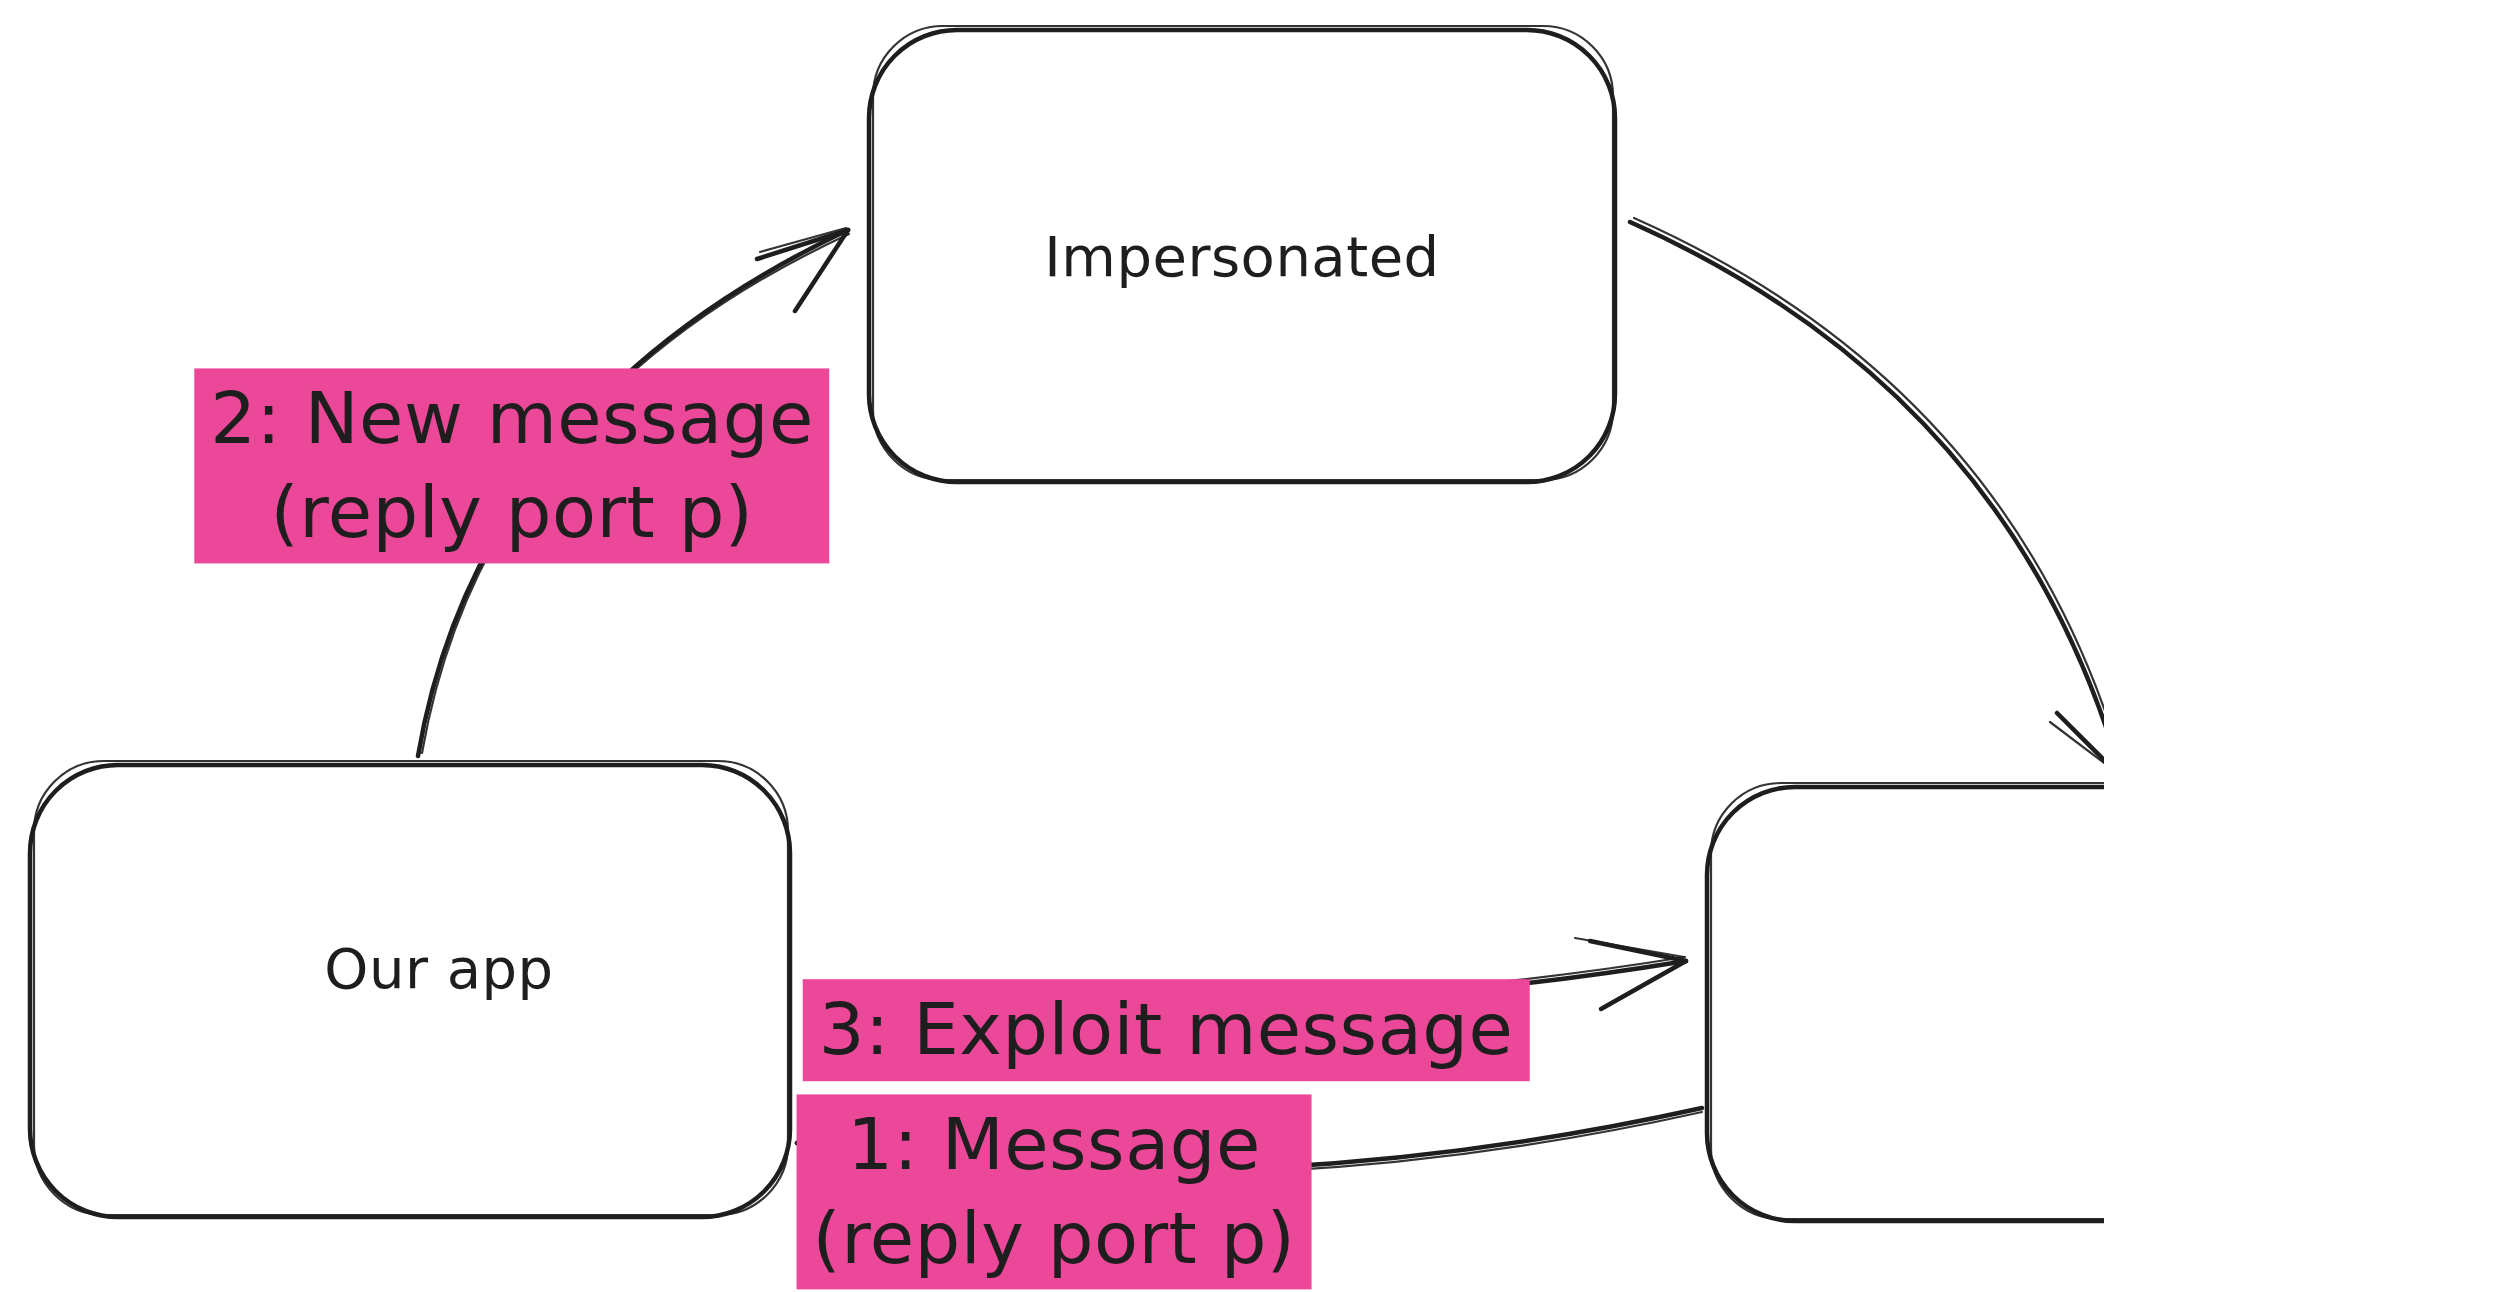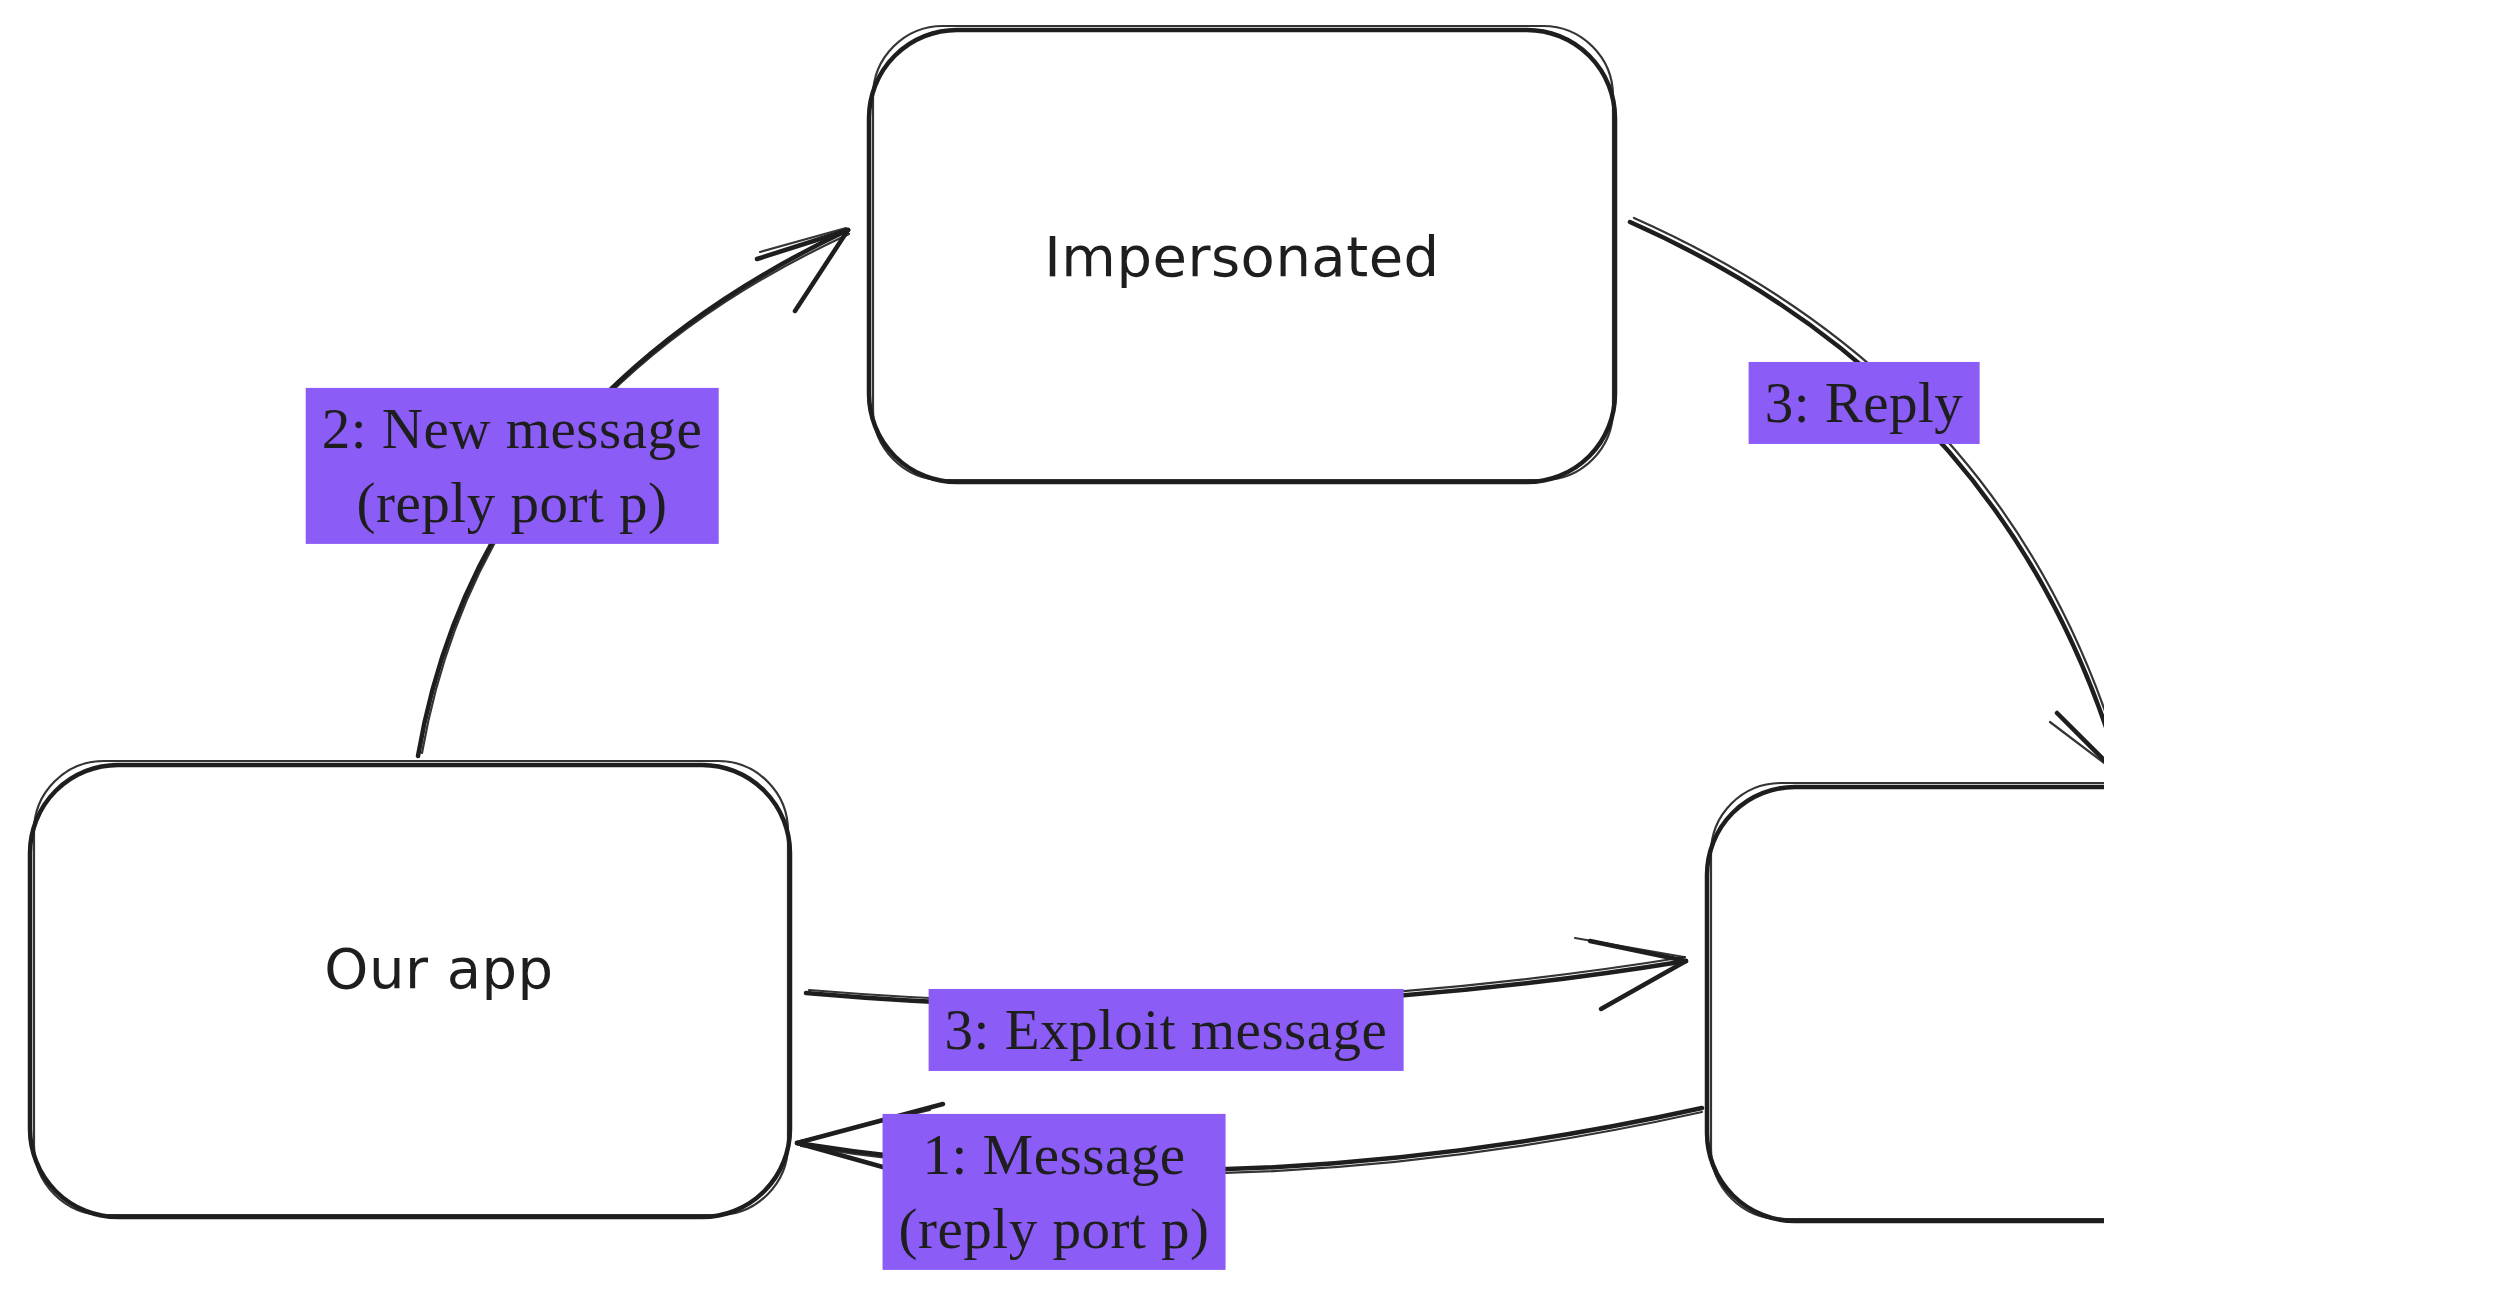--- a/index.html
+++ b/index.html
@@ -40,25 +40,24 @@
     text-align: center;
     white-space: nowrap;
     color: #1e1e1e;
     letter-spacing: 0.5px;
   }
   .node-label {
     font-size: 56px;
     line-height: 1.25;
   }
   .edge-label {
-    font-size: 57px;
+    font-size: 72px;
     line-height: 1.3;
-    background: #8b5cf6;
+    background: #ec4899;
     padding: 4px 16px;
-    font-family: Liberation Serif, serif;
   }
 </style>
 </head>
 <body>
 
 <div class="canvas">
 
   <svg class="layer" viewBox="0 0 2494 1292">
 
     <g class="shape">
@@ -118,23 +117,20 @@
   <div class="label node-label" style="left:1242px; top:257px;">Impersonated</div>
 
   <div class="label node-label" style="left:409px; top:969px;margin-left:30px;">Our app</div>
 
 
   <div class="label edge-label" style="left:512px; top:466px;">
     <div>2: New message</div>
     <div>(reply port p)</div>
   </div>
 
-  <div class="label edge-label" style="left:1864px; top:403px;">
-    <div>3: Reply</div>
-  </div>
 
   <div class="label edge-label" style="left:1166px; top:1030px;text-align:center;">
     <div>3: Exploit message</div>
   </div>
 
   <div class="label edge-label" style="left:1054px; top:1192px;">
     <div>1: Message</div>
     <div>(reply port p)</div>
   </div>
 

